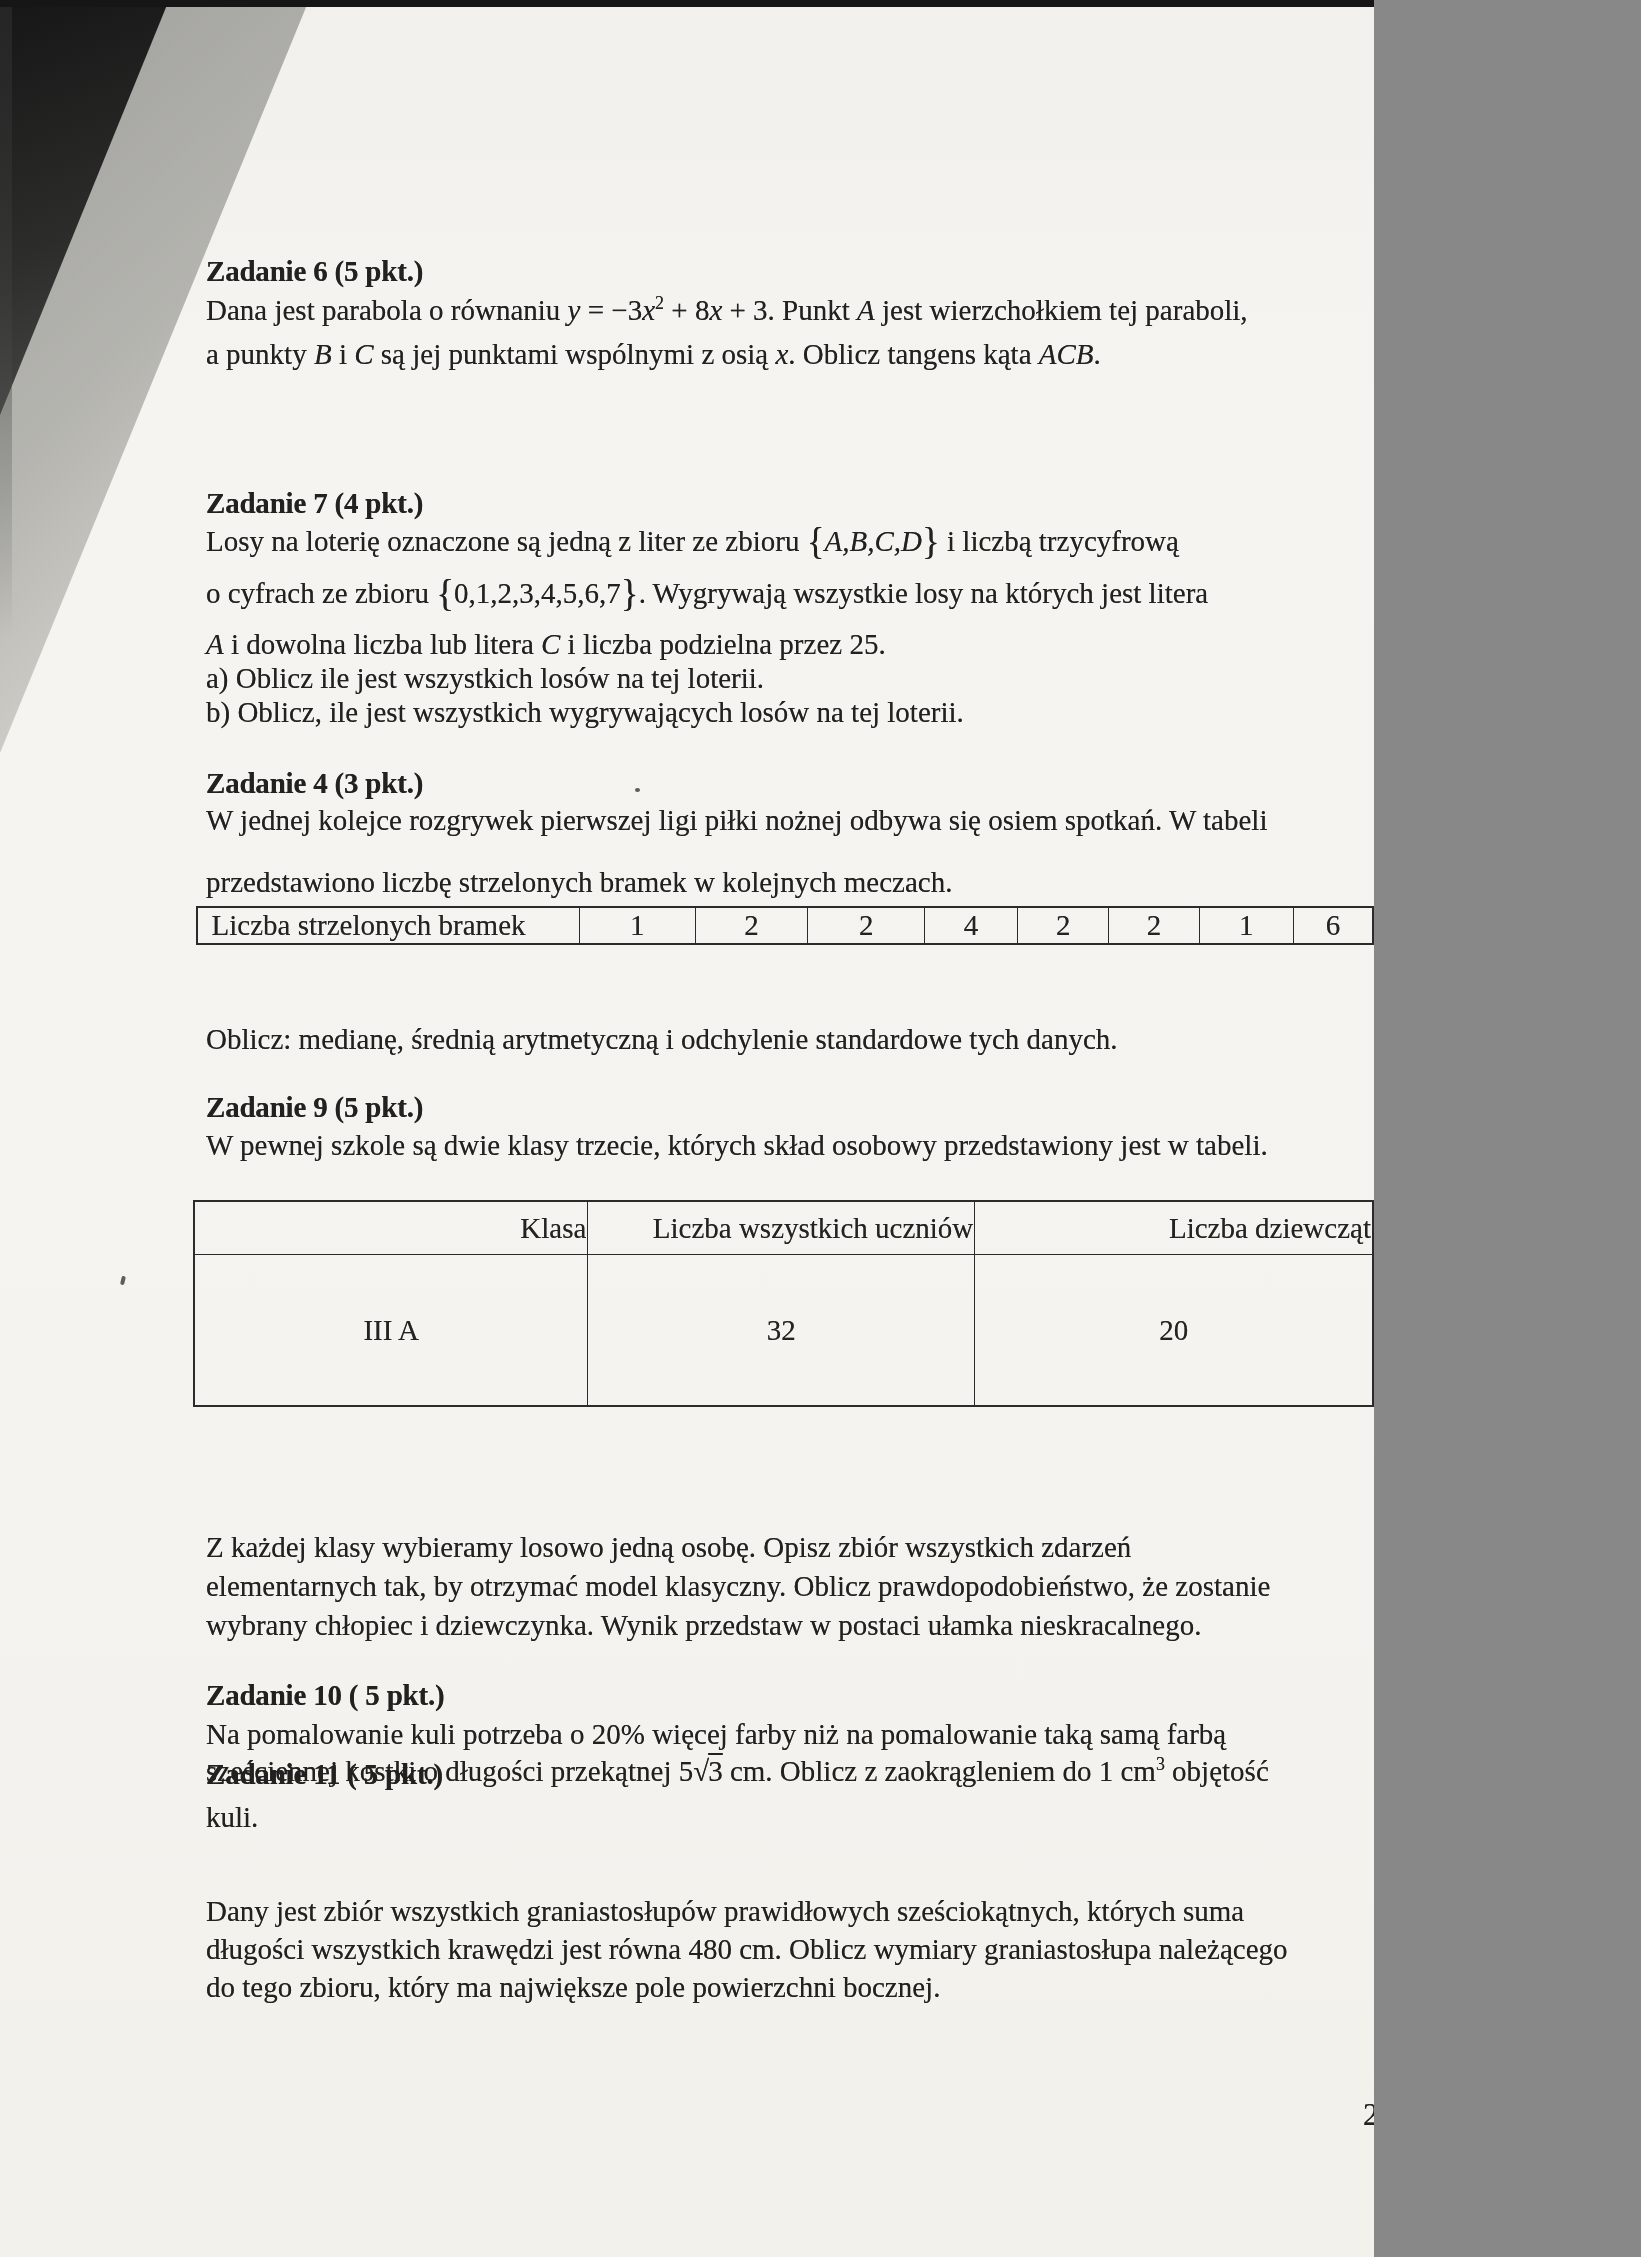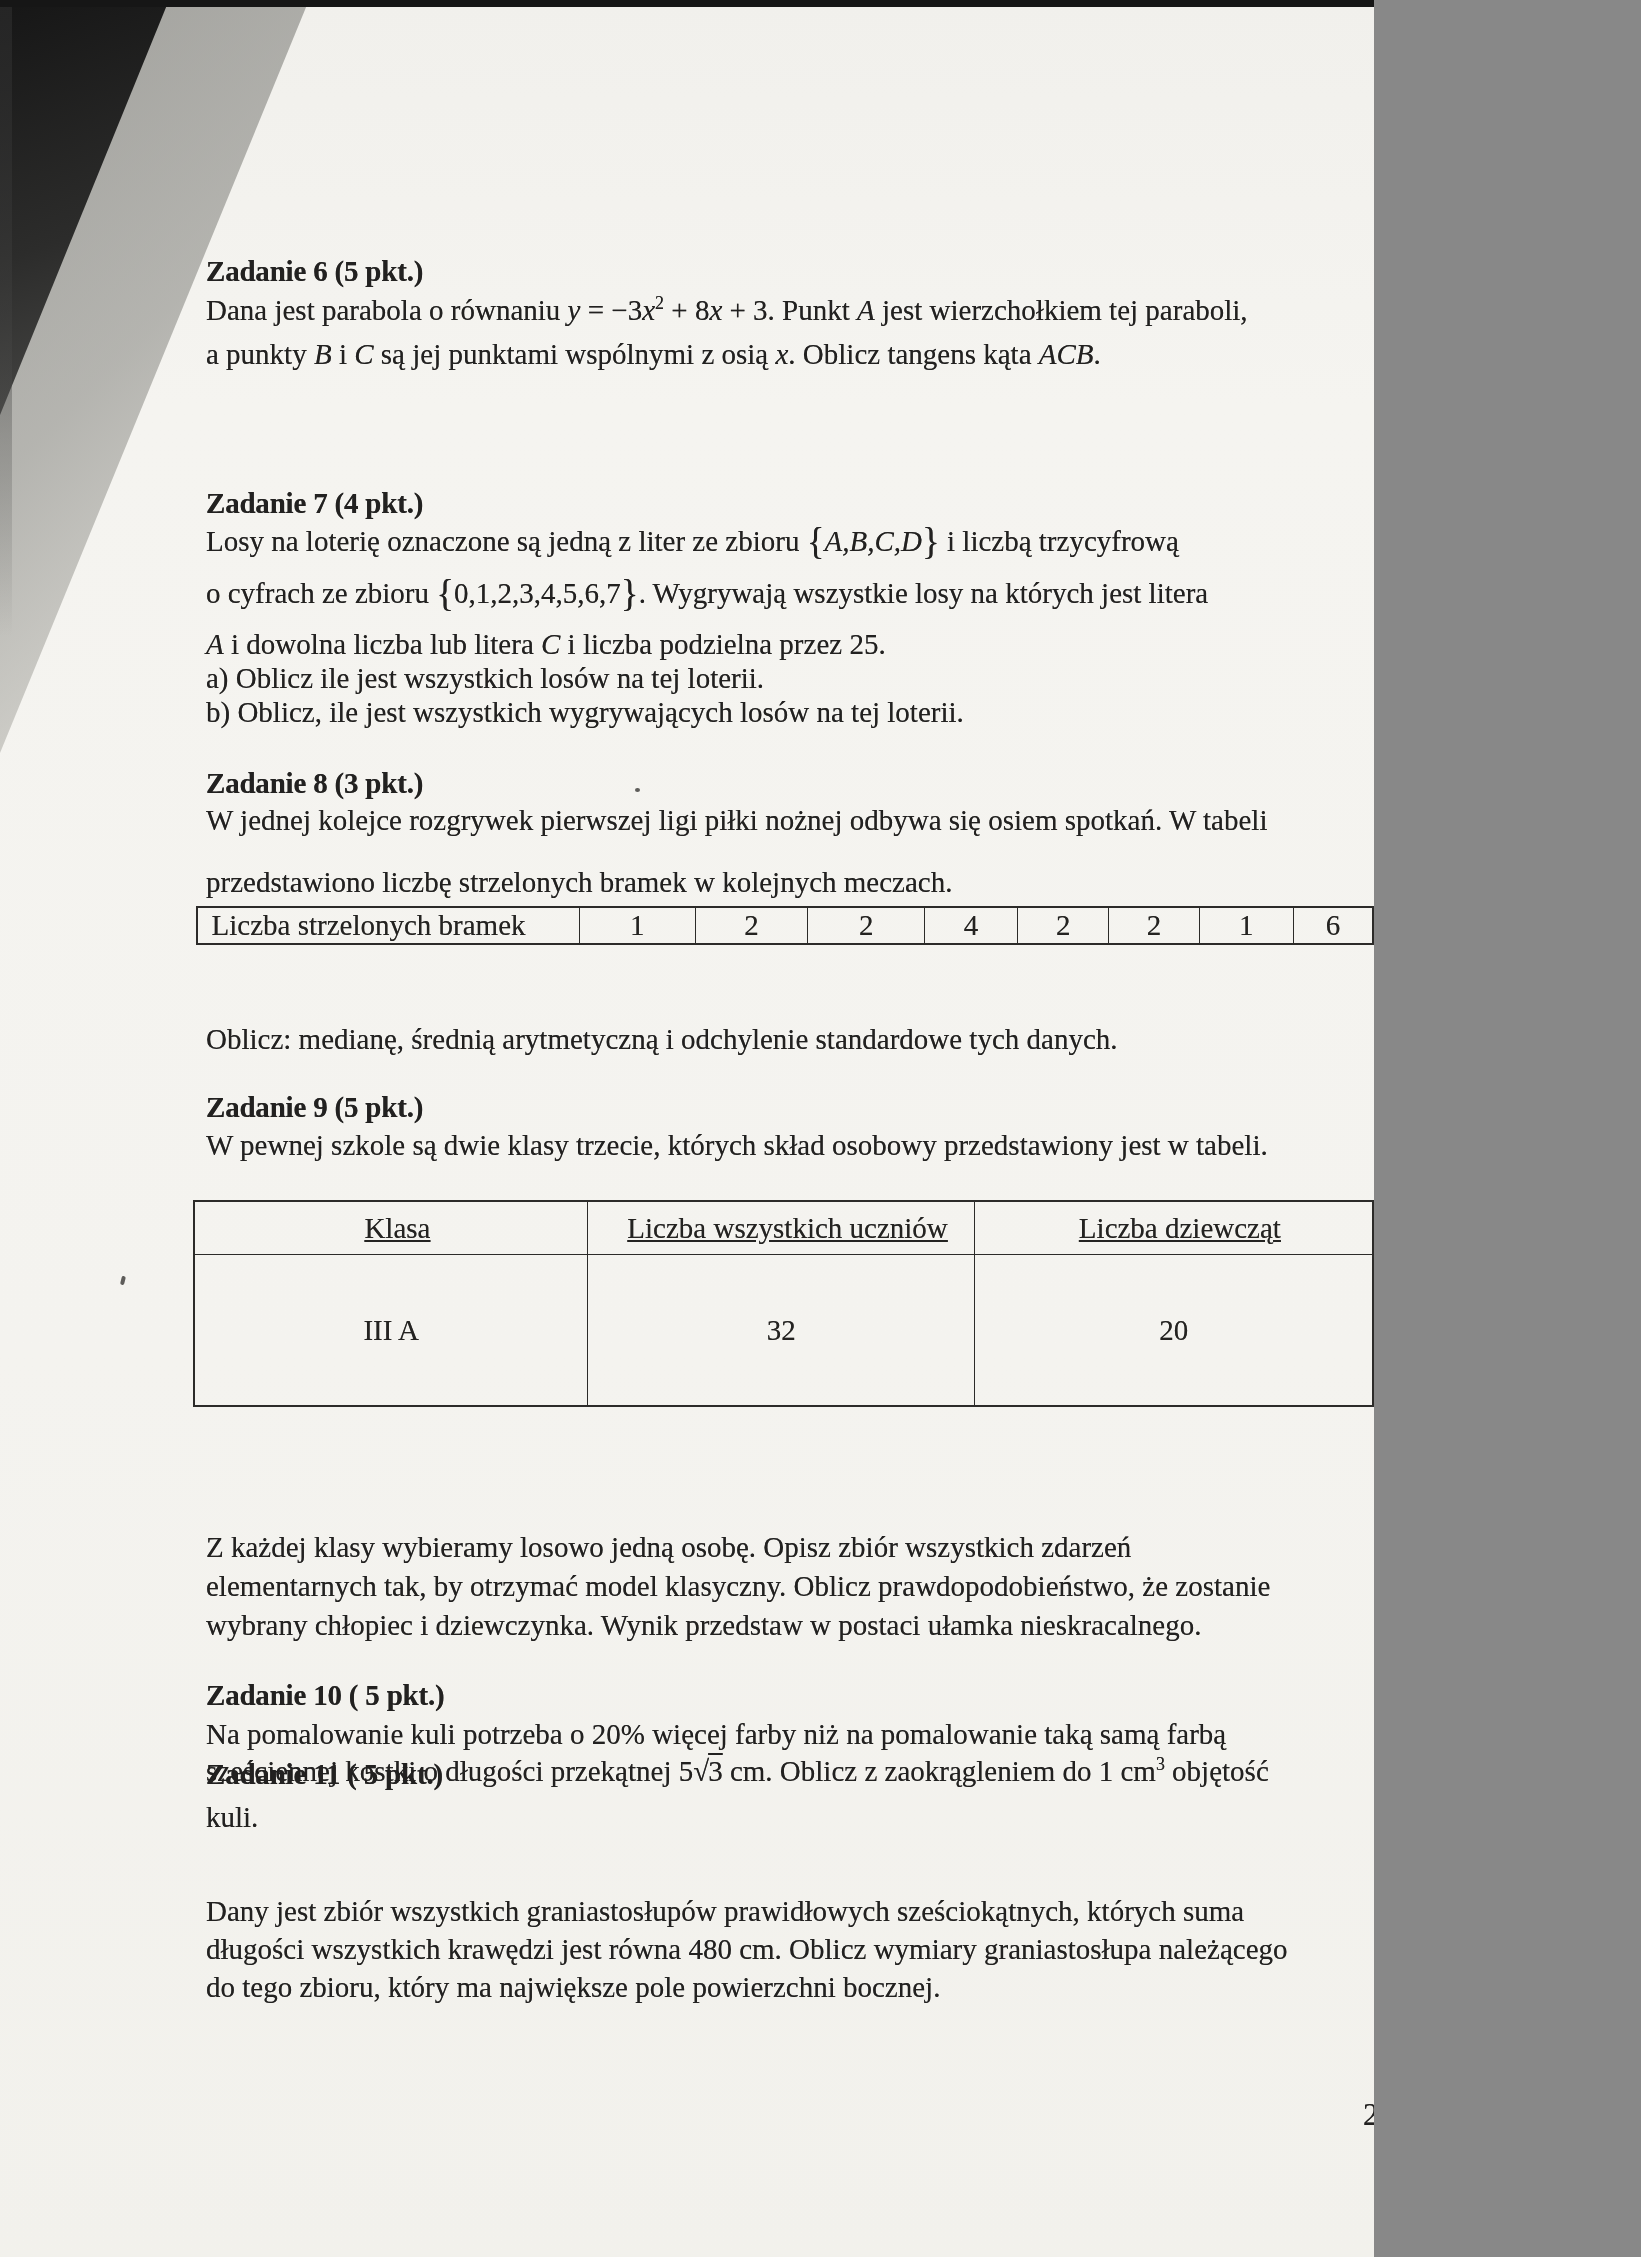--- a/index.html
+++ b/index.html
@@ -50,21 +50,21 @@
   .s-br{font-size:1.28em;vertical-align:-.09em;}
   .s-rad{letter-spacing:-1px;}
   
   table{border-collapse:collapse;position:absolute;table-layout:fixed;background:transparent;}
   td,th{border:1.9px solid #2c2b29;font-weight:400;font-size:29px;color:#242321;
         text-shadow:0 0 0.5px rgba(20,20,20,.55);overflow:hidden;}
   .goals-table{left:196px;top:906px;border:2.9px solid #2c2b29;}
   .goals-table td{height:33px;text-align:center;padding:1px 1.9px;}
   .goals-table td.lbl{text-align:left;padding-left:13.5px;}
   .class-table{left:193px;top:1200px;border:2.9px solid #2c2b29;}
-  .class-table td.hdr{height:50px;text-align:center;padding-left:13.5px;vertical-align:middle;text-decoration:underline;}
+  .class-table td.hdr{height:50px;text-align:right;padding-left:13.5px;vertical-align:middle;}
   .class-table td.cell{text-align:center;vertical-align:middle;}
   .class-table tr.rowA td{height:148px;margin-top:44px;}
   .class-table tr.rowB td{height:102px;}
   .page-number{position:absolute;left:1363px;top:2097px;font-size:31px;
                text-shadow:0 0 0.5px rgba(20,20,20,.6);}
 </style>
 </head>
 <body>
 
 <div class="page">
@@ -88,21 +88,21 @@
   <section>
     <div class="ttitle" style="top:485px">Zadanie 7 (4 pkt.)</div>
     <div class="tline" style="top:523px"><span>Losy na loterię oznaczone są jedną z liter ze zbioru </span><span class="s-br">{</span><span class="s-i">A,B,C,D</span><span class="s-br">}</span><span> i liczbą trzycyfrową</span></div>
     <div class="tline" style="top:575px"><span>o cyfrach ze zbioru </span><span class="s-br">{</span><span>0,1,2,3,4,5,6,7</span><span class="s-br">}</span><span>. Wygrywają wszystkie losy na których jest litera</span></div>
     <div class="tline" style="top:626px"><span class="s-i">A</span><span> i dowolna liczba lub litera </span><span class="s-i">C</span><span> i liczba podzielna przez 25.</span></div>
     <div class="tline" style="top:660px"><span>a) Oblicz ile jest wszystkich losów na tej loterii.</span></div>
     <div class="tline" style="top:694px"><span>b) Oblicz, ile jest wszystkich wygrywających losów na tej loterii.</span></div>
   </section>
 
   <section>
-    <div class="ttitle" style="top:765px">Zadanie 8 (3 pkt.)</div>
+    <div class="ttitle" style="top:765px">Zadanie 4 (3 pkt.)</div>
     <div class="tline" style="top:802px"><span>W jednej kolejce rozgrywek pierwszej ligi piłki nożnej odbywa się osiem spotkań. W tabeli</span></div>
     <div class="tline" style="top:864px"><span>przedstawiono liczbę strzelonych bramek w kolejnych meczach.</span></div>
 
     <table class="goals-table">
       <colgroup>
         <col style="width:388px">
           <col style="width:118px">
           <col style="width:115px">
           <col style="width:119px">
         <col style="width:95px">

